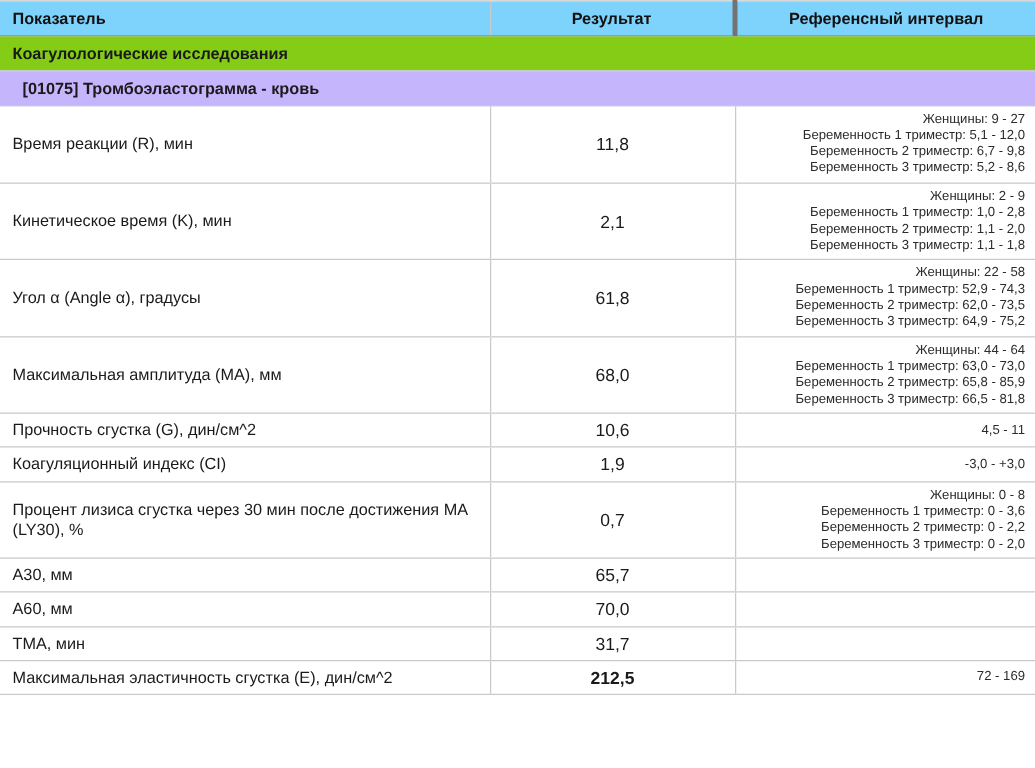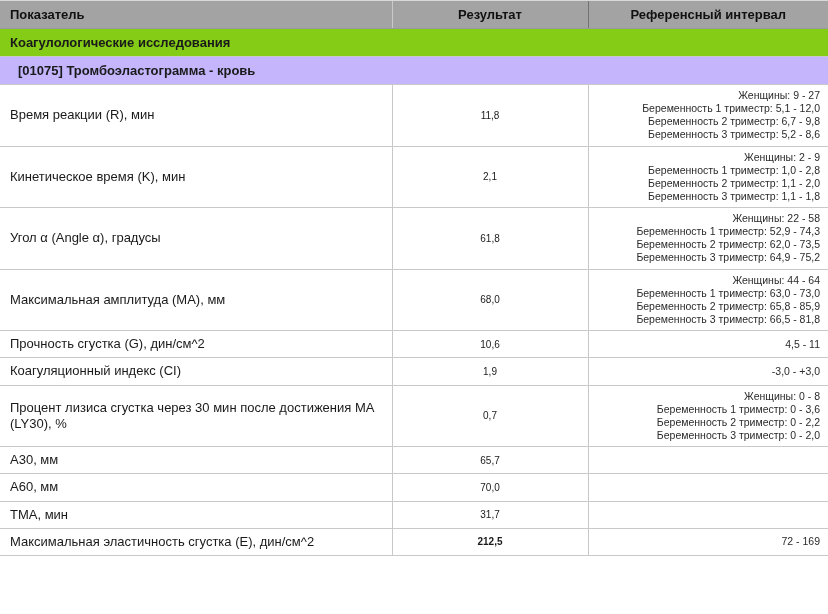--- a/index.html
+++ b/index.html
@@ -21,46 +21,46 @@
   table.result-table {
     border-collapse: collapse;
     width: 828px;
     table-layout: fixed;
   }
   table.result-table col.c-name { width: 392px; }
   table.result-table col.c-value { width: 196px; }
   table.result-table col.c-ref  { width: 240px; }
 
   thead th {
-    background: #a3a3a3;
+    background: #7dd3fc;
     border-bottom: 1px solid #9a9a9a;
     border-top: 1px solid #d8d8d8;
     font-weight: bold;
     font-size: 13px;
     padding: 6px 10px;
     color: #111;
   }
   thead th.th-name { text-align: left; }
   thead th.th-value { text-align: center; border-left: 1px solid #c9c9c9; }
-  thead th.th-ref { text-align: center; border-left: 1px solid #737373; }
+  thead th.th-ref { text-align: center; border-left: 4px solid #737373; }
 
   tbody td {
     border-bottom: 1px solid #c9c9c9;
     vertical-align: middle;
     padding: 5px 10px;
   }
   tbody td.td-name {
     text-align: left;
     font-size: 13px;
     line-height: 1.25;
   }
   tbody td.td-value {
     text-align: center;
     border-left: 1px solid #c9c9c9;
-    font-size: 10px;
+    font-size: 14px;
   }
   tbody td.td-ref {
     border-left: 1px solid #c9c9c9;
     font-size: 10.5px;
     line-height: 1.25;
     color: #2b2b2b;
     padding: 4px 8px;
     vertical-align: middle;
     text-align: right;
   }

